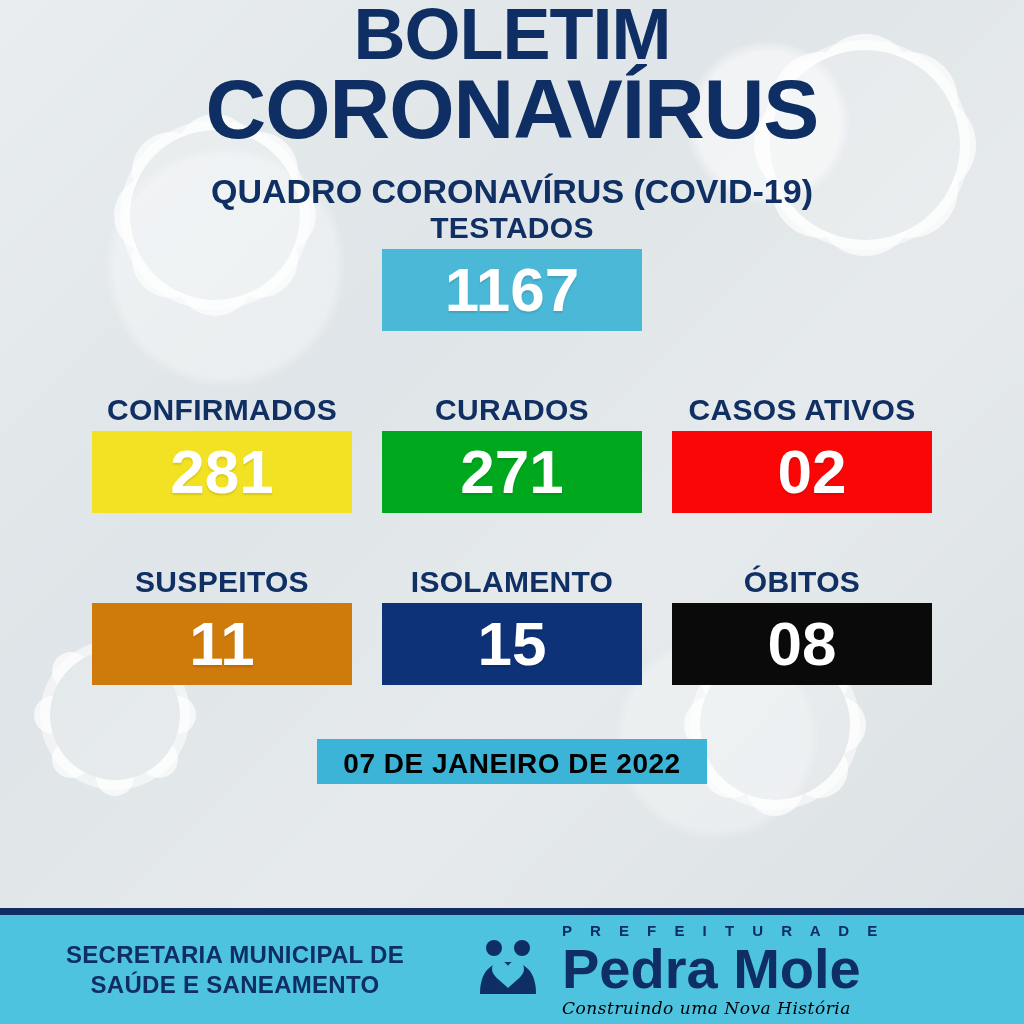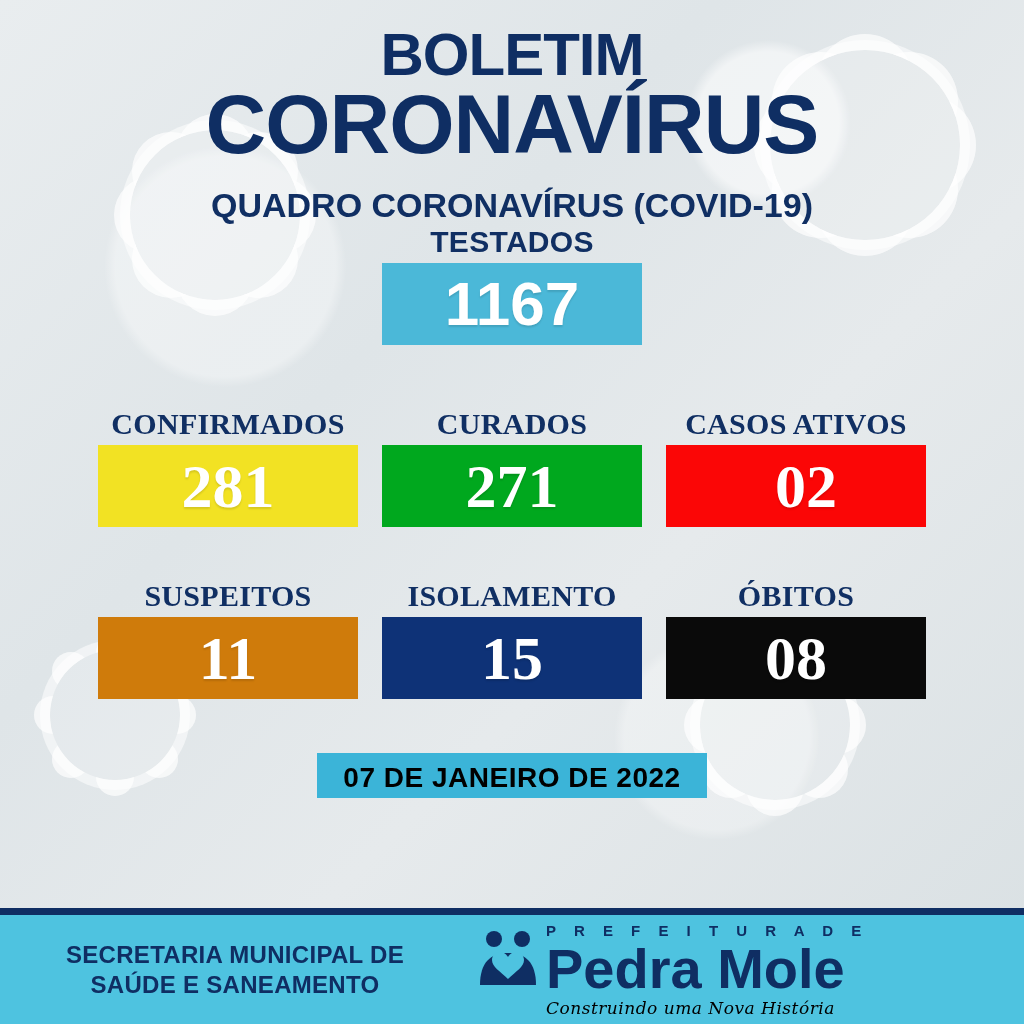--- a/index.html
+++ b/index.html
@@ -49,21 +49,21 @@
 
   .content { position: relative; z-index: 2; }
 
   .title {
     text-align: center;
     color: #0f2e63;
     font-weight: 800;
     letter-spacing: -1px;
     line-height: 0.96;
   }
-  .title-l1 { padding-top: 26px; font-size: 60px; }
+  .title-l1 { font-size: 72px; }
   .title-l2 { font-size: 84px; }
   .subtitle {
     text-align: center;
     color: #102f63;
     font-weight: 800;
     font-size: 34px;
     margin-top: 22px;
     letter-spacing: 0px;
   }
 
@@ -87,22 +87,21 @@
     text-shadow: 0 2px 2px rgba(0,0,0,0.12);
   }
 
   .tested-wrap { }
   .tested-wrap .stat-box { width: 260px; margin: 0 auto; }
 
   .grid {
     display: grid;
     grid-template-columns: repeat(3, 260px);
     justify-content: center;
-    column-gap: 24px;
-    font-family: Liberation Serif, serif;
+    column-gap: 30px;
   }
   .grid.row1 { margin-top: 62px; }
   .grid.row2 { margin-top: 52px; }
 
   .date-wrap { margin-top: 54px; text-align: center; }
   .date-badge {
     display: inline-block;
     background: #3bb4d8;
     color: #000000;
     font-weight: 800;
@@ -125,22 +124,22 @@
     width: 470px;
     text-align: center;
     color: #0f2e63;
     font-weight: 800;
     font-size: 24px;
     line-height: 1.22;
     letter-spacing: 0.3px;
   }
   .footer-logo {
     display: flex;
-    align-items: flex-start;
-    gap: 0;
+    align-items: center;
+    gap: 16px;
   }
   .logo-mark { width: 76px; height: 76px; }
   .logo-text { line-height: 1; }
   .logo-pref {
     color: #0f2e63;
     font-size: 15px;
     font-weight: 700;
     letter-spacing: 7px;
   }
   .logo-city {

